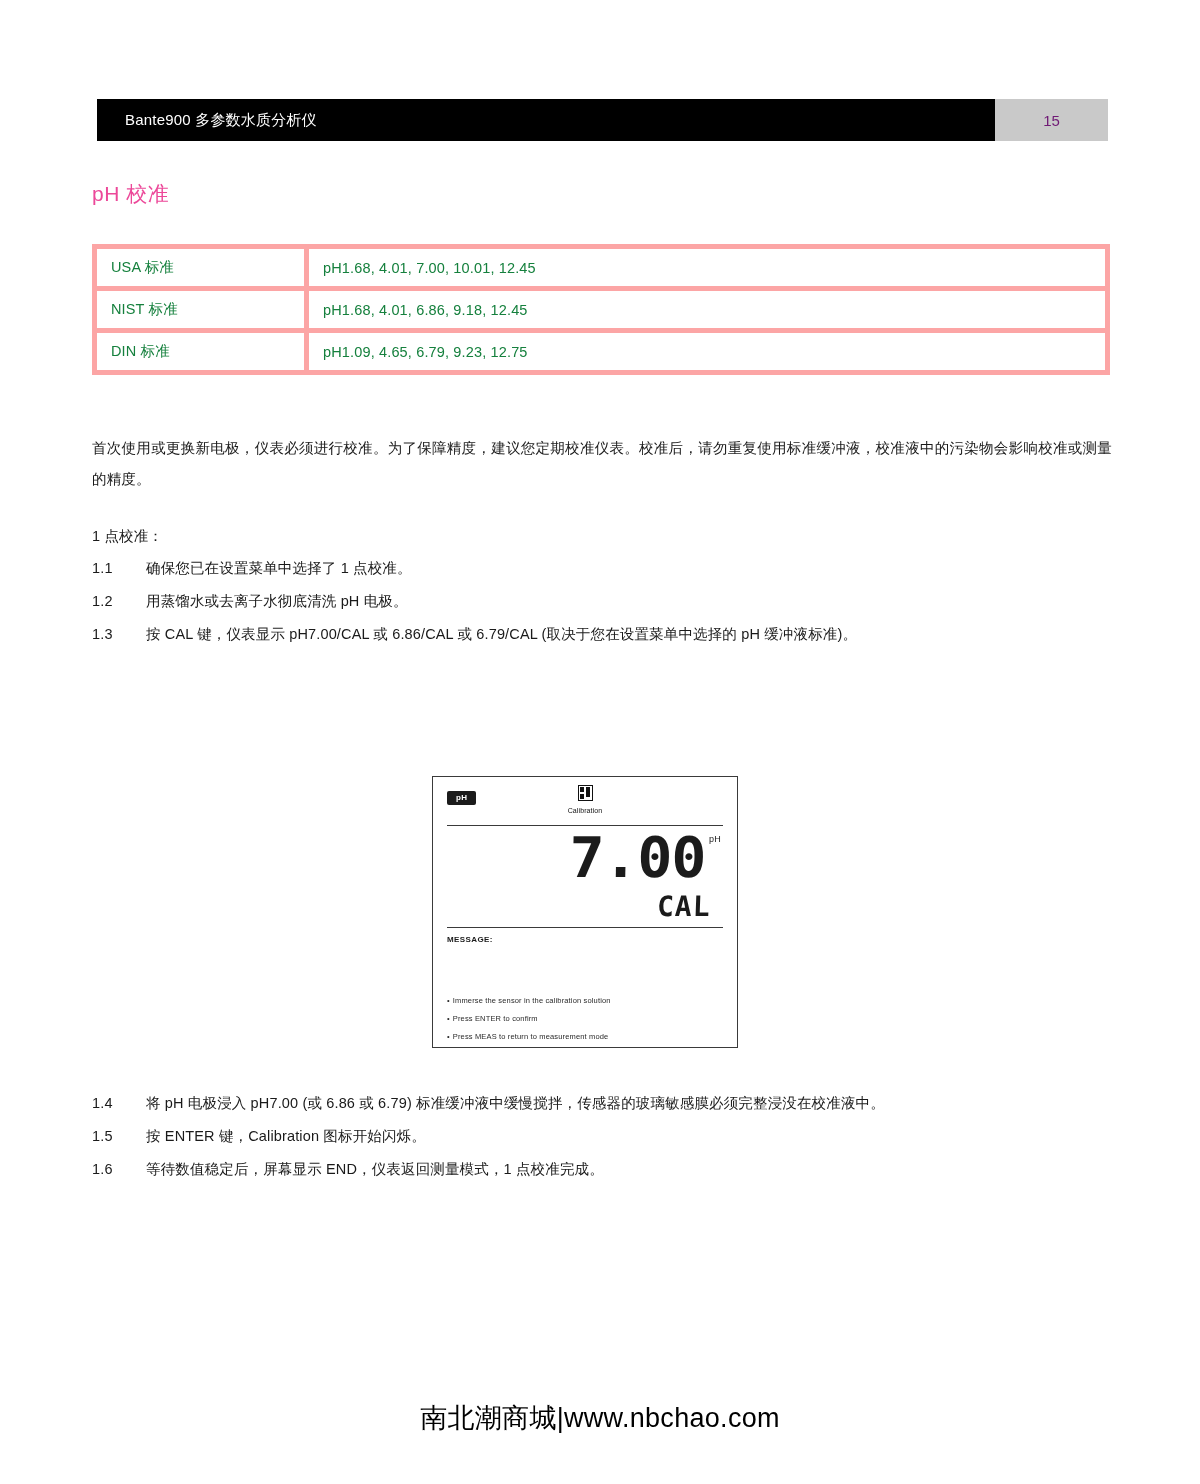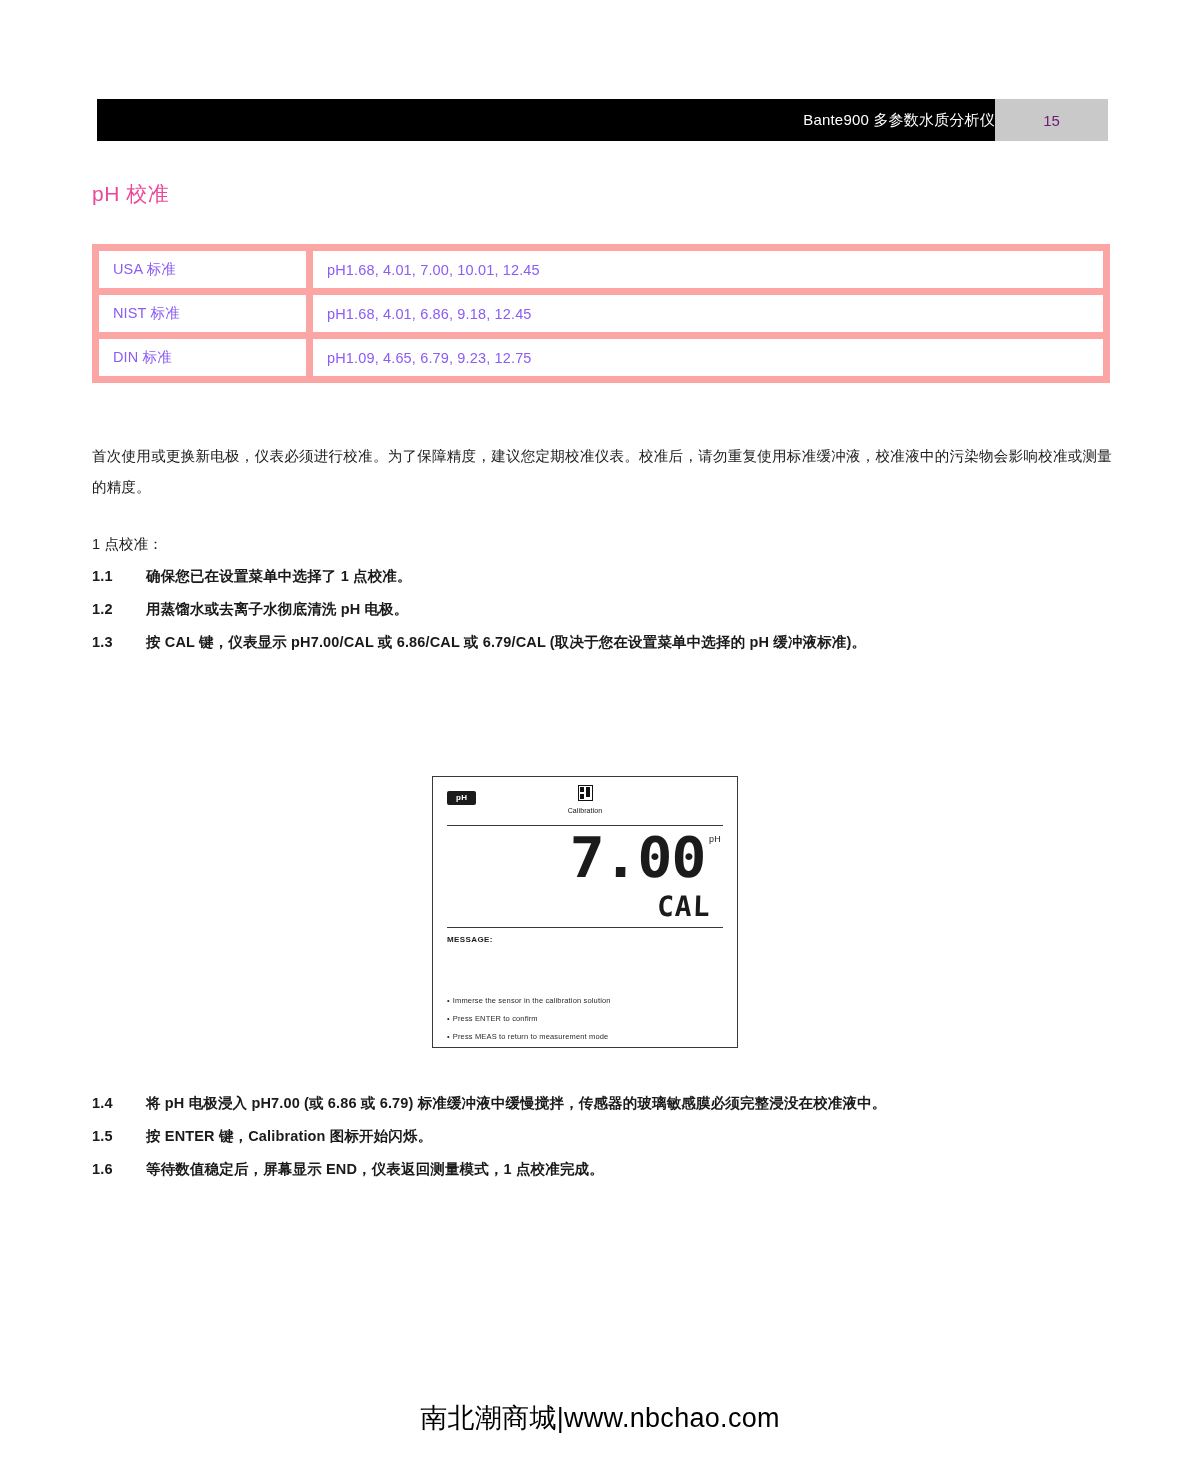--- a/index.html
+++ b/index.html
@@ -33,21 +33,20 @@
     display: flex;
     align-items: stretch;
   }
   .header-title-bar {
     background: #000000;
     flex: 1 1 auto;
     display: flex;
     align-items: center;
     padding-left: 28px;
     box-sizing: border-box;
-    justify-content: flex-end;
   }
   .header-title {
     color: #ffffff;
     font-size: 15px;
     letter-spacing: 0.2px;
     white-space: nowrap;
   }
   .header-page-box {
     background: #c9c9c9;
     width: 113px;
@@ -90,44 +89,43 @@
   .gap-para { height: 26px; }
   .gap-para-lg { height: 32px; }
 
   
   table.std-table {
     border-collapse: collapse;
     width: 1018px;
     table-layout: fixed;
   }
   table.std-table td {
-    border: 7px solid #fca5a5;
+    border: 5px solid #fca5a5;
     font-size: 14.5px;
-    color: #8b5cf6;
+    color: #15803d;
     padding: 9px 0 9px 14px;
     height: 18px;
     vertical-align: middle;
     letter-spacing: 0.15px;
   }
   td.col-label { width: 193px; }
 
   
   .list-heading {
     font-size: 14.5px;
     line-height: 31px;
     margin: 0;
     letter-spacing: 0.15px;
   }
   .step-row {
     display: flex;
     font-size: 14.5px;
     line-height: 33px;
     letter-spacing: 0.15px;
     color: #1a1a1a;
-    font-weight: bold;
   }
   .step-num {
     width: 54px;
     flex: 0 0 54px;
   }
   .step-text { flex: 1 1 auto; }
 
   
   .figure-wrap {
     position: absolute;

